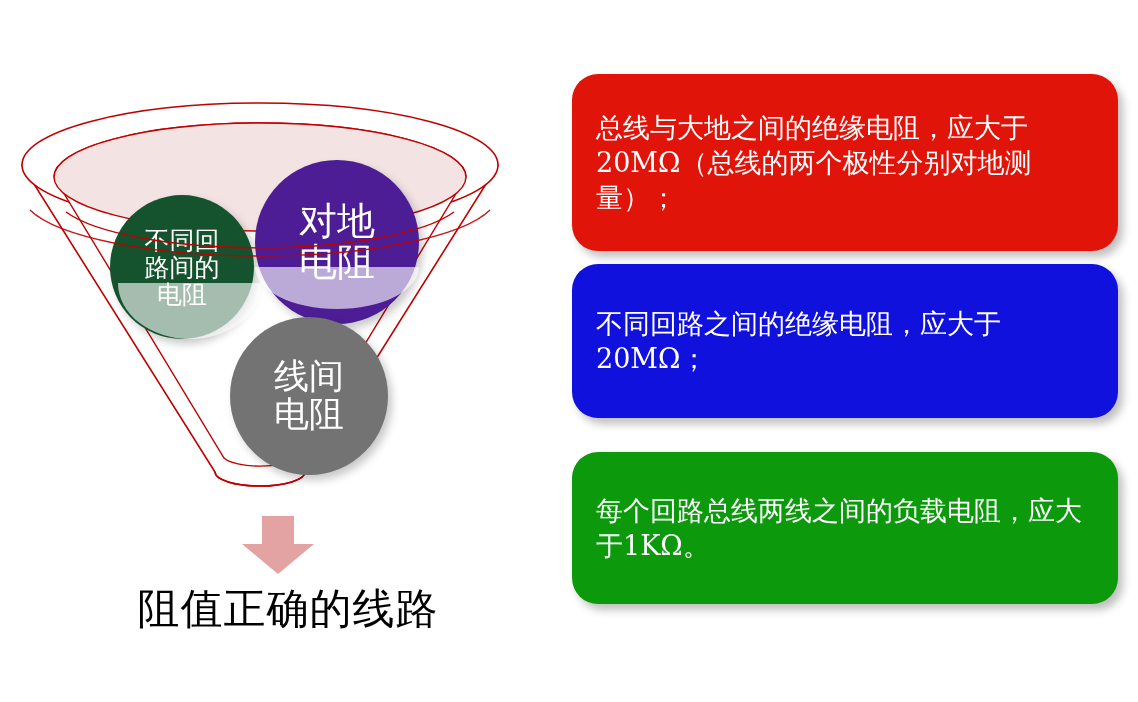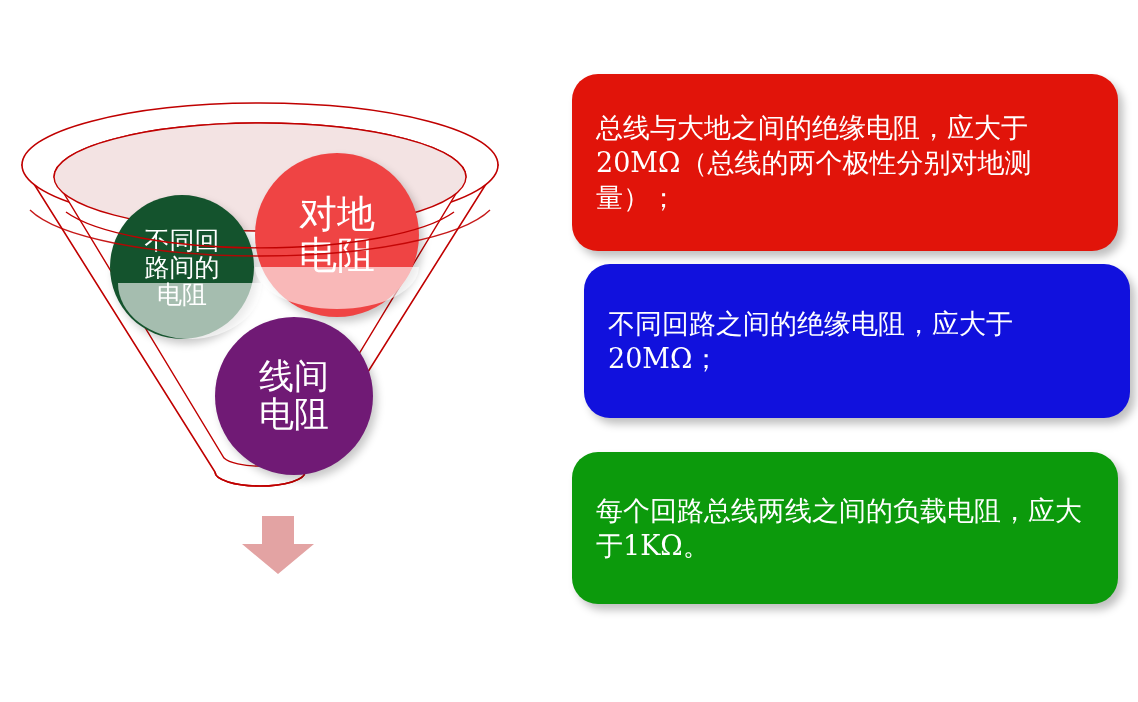--- a/index.html
+++ b/index.html
@@ -41,36 +41,36 @@
     color: #ffffff;
     font-family: "DejaVu Serif", "Liberation Serif", serif;
     text-align: center;
     line-height: 1.08;
     box-shadow: 4px 5px 9px rgba(0,0,0,0.22);
   }
   .bubble span { display: block; white-space: nowrap; }
 
   #bubble-ground {
     width: 164px; height: 164px;
-    left: 255px; top: 63px;
-    background: #ef4444;
+    left: 255px; top: 70px;
+    background: #4c1d95;
     font-size: 38px;
     z-index: 6;
   }
   #bubble-loop {
     width: 144px; height: 144px;
     left: 110px; top: 105px;
     background: #14532d;
     font-size: 25px;
     z-index: 5;
   }
   #bubble-line {
     width: 158px; height: 158px;
-    left: 215px; top: 227px;
-    background: #701a75;
+    left: 230px; top: 227px;
+    background: #737373;
     font-size: 35px;
     z-index: 7;
   }
 
   
   .bubble-veil {
     position: absolute;
     pointer-events: none;
     background: rgba(255,255,255,0.62);
     z-index: 8;
@@ -111,21 +111,21 @@
     color: #ffffff;
     font-family: "DejaVu Serif", "Liberation Serif", serif;
     font-size: 27px;
     line-height: 1.30;
     box-shadow: 5px 6px 8px rgba(0,0,0,0.25);
     display: flex;
     flex-direction: column;
     justify-content: center;
   }
   #callout-ground  { top: 74px;  height: 177px; background: #E1140A; }
-  #callout-loop    { top: 264px; height: 154px; background: #1111DD; margin-left: 12px; }
+  #callout-loop    { top: 264px; height: 154px; background: #1111DD; }
   #callout-line    { top: 452px; height: 152px; background: #0C9A0C; }
   .callout p { margin: 0; }
 </style>
 </head>
 <body>
 
 <div id="funnel-diagram">
 
   <svg id="funnel-svg" viewBox="0 0 540 440">
 
@@ -173,20 +173,21 @@
     <path d="M 66,122 A 206,54 0 0 0 454,122" fill="none" stroke="#C00000" stroke-width="1.4"></path>
     <path d="M 30,120 A 238,62 0 0 0 490,120" fill="none" stroke="#C00000" stroke-width="1.4" opacity="0.9"></path>
   </svg>
 </div>
 
 <svg id="down-arrow" viewBox="0 0 80 60">
   <polygon points="24,0 56,0 56,28 76,28 40,58 4,28 24,28" fill="#E3A3A3"></polygon>
 </svg>
 
 <div id="bottom-caption">
+  <div>阻值正确的线路</div>
 </div>
 
 <div class="callout" id="callout-ground">
   <p>总线与大地之间的绝缘电阻，应大于20MΩ（总线的两个极性分别对地测量）；</p>
 </div>
 
 <div class="callout" id="callout-loop">
   <p>不同回路之间的绝缘电阻，应大于20MΩ；</p>
 </div>
 

